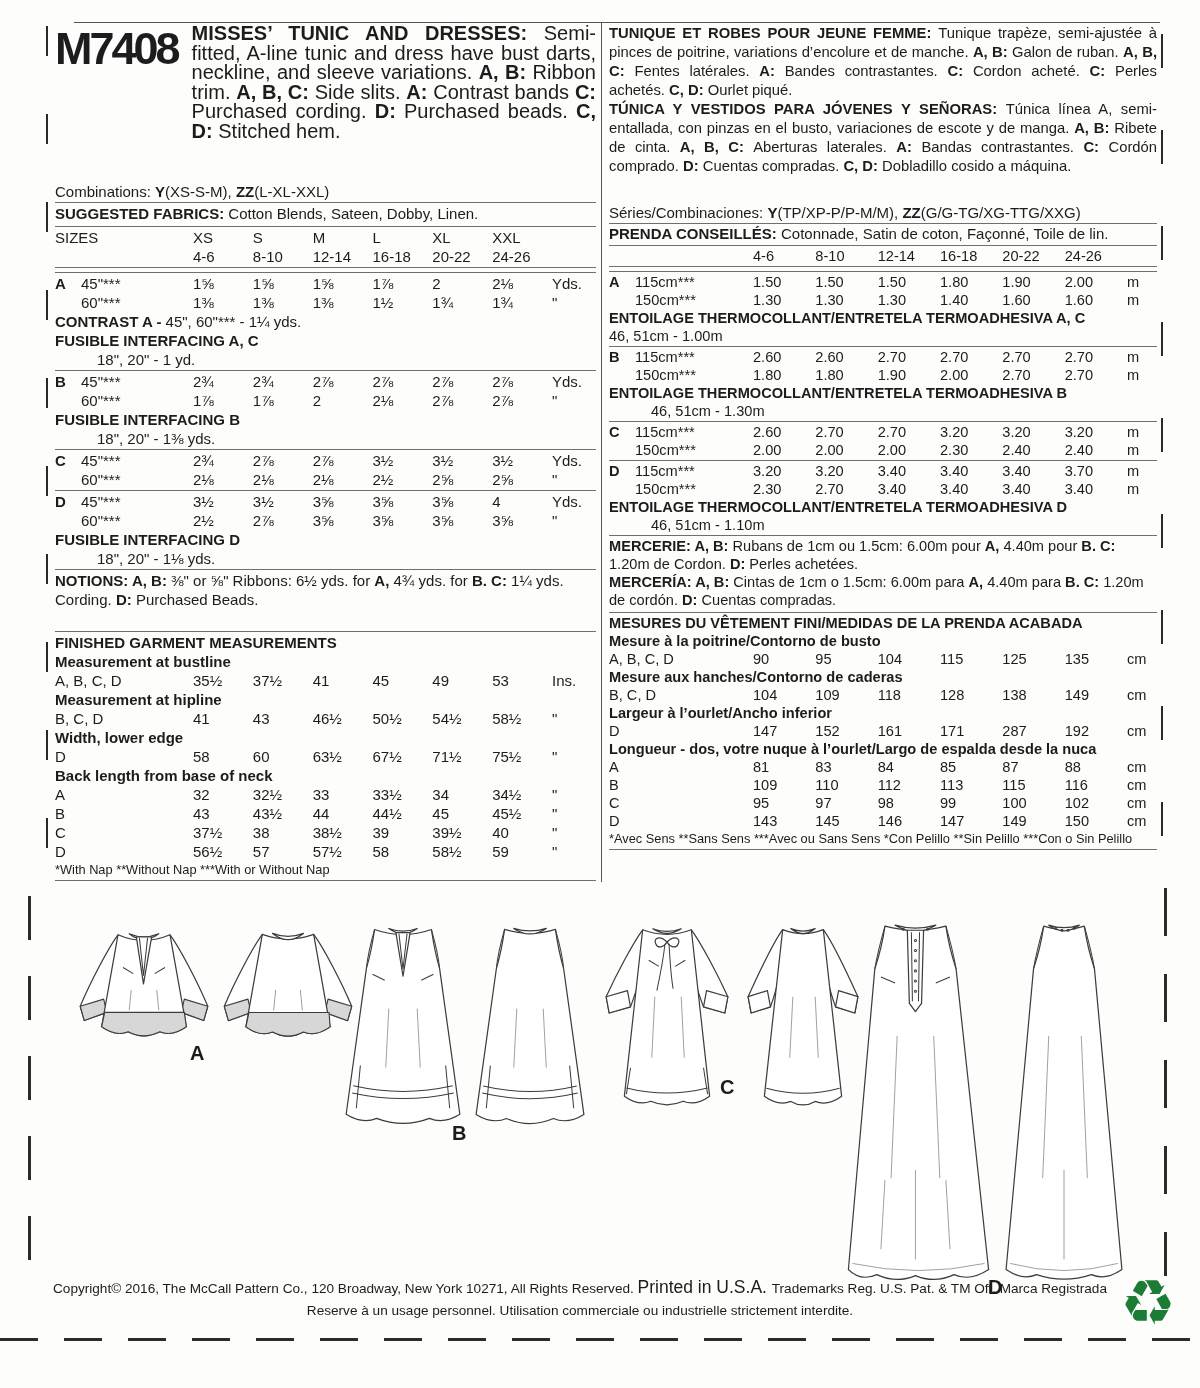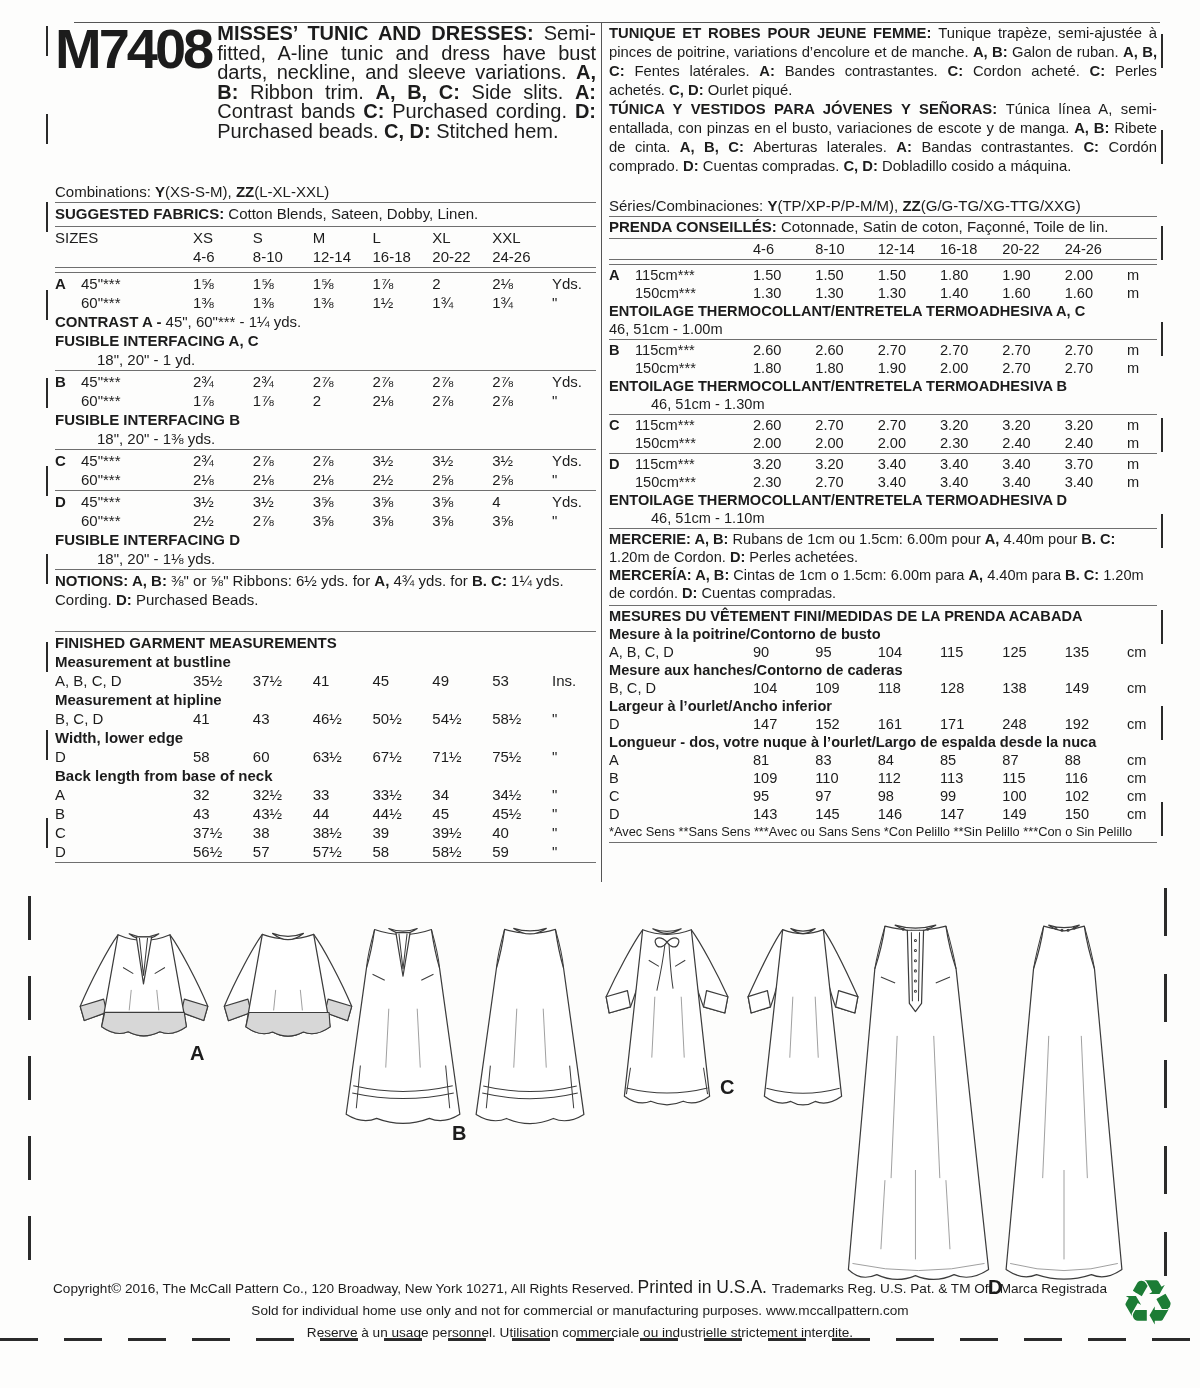--- a/index.html
+++ b/index.html
@@ -8,21 +8,21 @@
   .rule{height:1px;background:#6f6f6f;margin:1px 0;}
   .rule2{height:4px;border-top:1px solid #6f6f6f;border-bottom:1px solid #6f6f6f;margin:1px 0;}
   
   .col{position:absolute;top:24px;}
   .col-left{left:55px;width:541px;}
   .col-right{left:609px;width:548px;}
   .divider{position:absolute;left:601px;top:22px;width:1px;height:860px;background:#555;}
   .toprule{position:absolute;left:74px;top:22px;width:1086px;height:1px;background:#555;}
   
   .hdr-left{display:flex;align-items:flex-start;}
-  .m-num{font-size:56px;font-weight:700;letter-spacing:-3px;line-height:50px;margin-right:6px;white-space:nowrap;}
+  .m-num{font-size:45px;font-weight:700;letter-spacing:-3px;line-height:50px;margin-right:14px;white-space:nowrap;}
   .desc{font-size:20px;line-height:19.5px;text-align:justify;}
   .col-right .desc{font-size:14.8px;line-height:19px;}
   
   .blk{position:absolute;left:0;right:0;}
   .line{font-size:15px;line-height:19px;white-space:nowrap;}
   .col-right .line{line-height:18px;}
   
   .tbl{font-size:15px;line-height:19px;}
   .col-right .tbl{font-size:14.6px;line-height:18px;}
   .trow{display:grid;grid-template-columns:26px 112px repeat(6,1fr) 44px;}
@@ -272,29 +272,30 @@
           <div class="trow">
             <span class="lab2">D</span>
             <span>56½</span>
             <span>57</span>
             <span>57½</span>
             <span>58</span>
             <span>58½</span>
             <span>59</span>
             <span class="unit">"</span>
           </div>
+          <div class="note">*With Nap **Without Nap ***With or Without Nap</div>
           <div class="rule"></div>
         </div>
     </div>
   </div>
 
   <div class="col col-right metric">
     <div class="desc"><span style="font-weight: 700;">TUNIQUE ET ROBES POUR JEUNE FEMME: </span><span>Tunique trapèze, semi-ajustée à pinces de poitrine, variations d’encolure et de manche. </span><span style="font-weight: 700;">A, B: </span><span>Galon de ruban. </span><span style="font-weight: 700;">A, B, C: </span><span>Fentes latérales. </span><span style="font-weight: 700;">A: </span><span>Bandes contrastantes. </span><span style="font-weight: 700;">C: </span><span>Cordon acheté. </span><span style="font-weight: 700;">C: </span><span>Perles achetés. </span><span style="font-weight: 700;">C, D: </span><span>Ourlet piqué.</span></div>
     <div class="desc"><span style="font-weight: 700;">TÚNICA Y VESTIDOS PARA JÓVENES Y SEÑORAS: </span><span>Túnica línea A, semi-entallada, con pinzas en el busto, variaciones de escote y de manga. </span><span style="font-weight: 700;">A, B: </span><span>Ribete de cinta. </span><span style="font-weight: 700;">A, B, C: </span><span>Aberturas laterales. </span><span style="font-weight: 700;">A: </span><span>Bandas contrastantes. </span><span style="font-weight: 700;">C: </span><span>Cordón comprado. </span><span style="font-weight: 700;">D: </span><span>Cuentas compradas. </span><span style="font-weight: 700;">C, D: </span><span>Dobladillo cosido a máquina.</span></div>
-    <div class="blk" style="top:173px">
+    <div class="blk" style="top:180px">
       <div class="line"><span>Séries/Combinaciones: </span><span style="font-weight: 700;">Y</span><span>(TP/XP-P/P-M/M), </span><span style="font-weight: 700;">ZZ</span><span>(G/G-TG/XG-TTG/XXG)</span></div>
       <div class="rule"></div>
       <div class="line"><span style="font-weight: 700;">PRENDA CONSEILLÉS: </span><span>Cotonnade, Satin de coton, Façonné, Toile de lin.</span></div>
       <div class="tbl" style="margin-top:2px">
           <div class="rule"></div>
           <div class="trow">
             <span class="lab2"></span>
             <span>4-6</span>
             <span>8-10</span>
             <span>12-14</span>
@@ -430,21 +431,21 @@
             <span>149</span>
             <span class="unit">cm</span>
           </div>
           <div class="sec"><span style="font-weight: 700;">Largeur à l’ourlet/Ancho inferior</span></div>
           <div class="trow">
             <span class="lab2">D</span>
             <span>147</span>
             <span>152</span>
             <span>161</span>
             <span>171</span>
-            <span>248</span>
+            <span>287</span>
             <span>192</span>
             <span class="unit">cm</span>
           </div>
           <div class="sec"><span style="font-weight: 700;">Longueur - dos, votre nuque à l’ourlet/Largo de espalda desde la nuca</span></div>
           <div class="trow">
             <span class="lab2">A</span>
             <span>81</span>
             <span>83</span>
             <span>84</span>
             <span>85</span>
@@ -610,18 +611,17 @@
   <div class="g-label" style="left:452px;top:1122px">B</div>
   <div class="g-label" style="left:720px;top:1076px">C</div>
   <div class="g-label" style="left:988px;top:1276px">D</div>
 
   <div class="dash-l"></div>
   <div class="dash-r"></div>
   <div class="dash-b"></div>
 
   <div class="footer">
     <div><span>Copyright© 2016, The McCall Pattern Co., 120 Broadway, New York 10271, All Rights Reserved. </span><span class="big">Printed in U.S.A. </span><span>Trademarks Reg. U.S. Pat. &amp; TM Off. Marca Registrada</span></div>
-    <div>Sold for individual home use only and not for commercial or manufacturing purposes. www.mccallpattern.com</div>
     <div>Reserve à un usage personnel. Utilisation commerciale ou industrielle strictement interdite.</div>
   </div>
   <div class="recycle" style="color: rgb(28, 124, 53);">♻</div>
 
 </div>
 
 </body></html>

